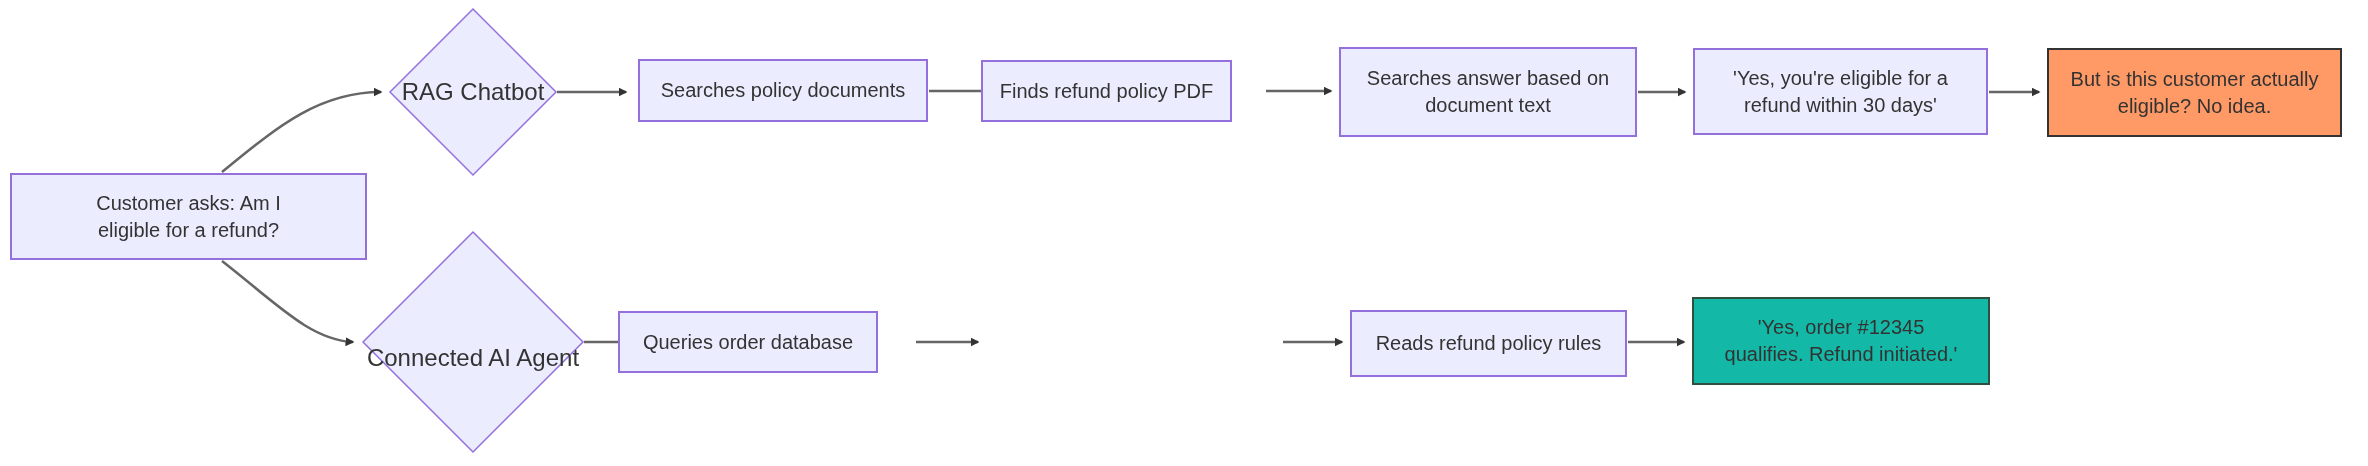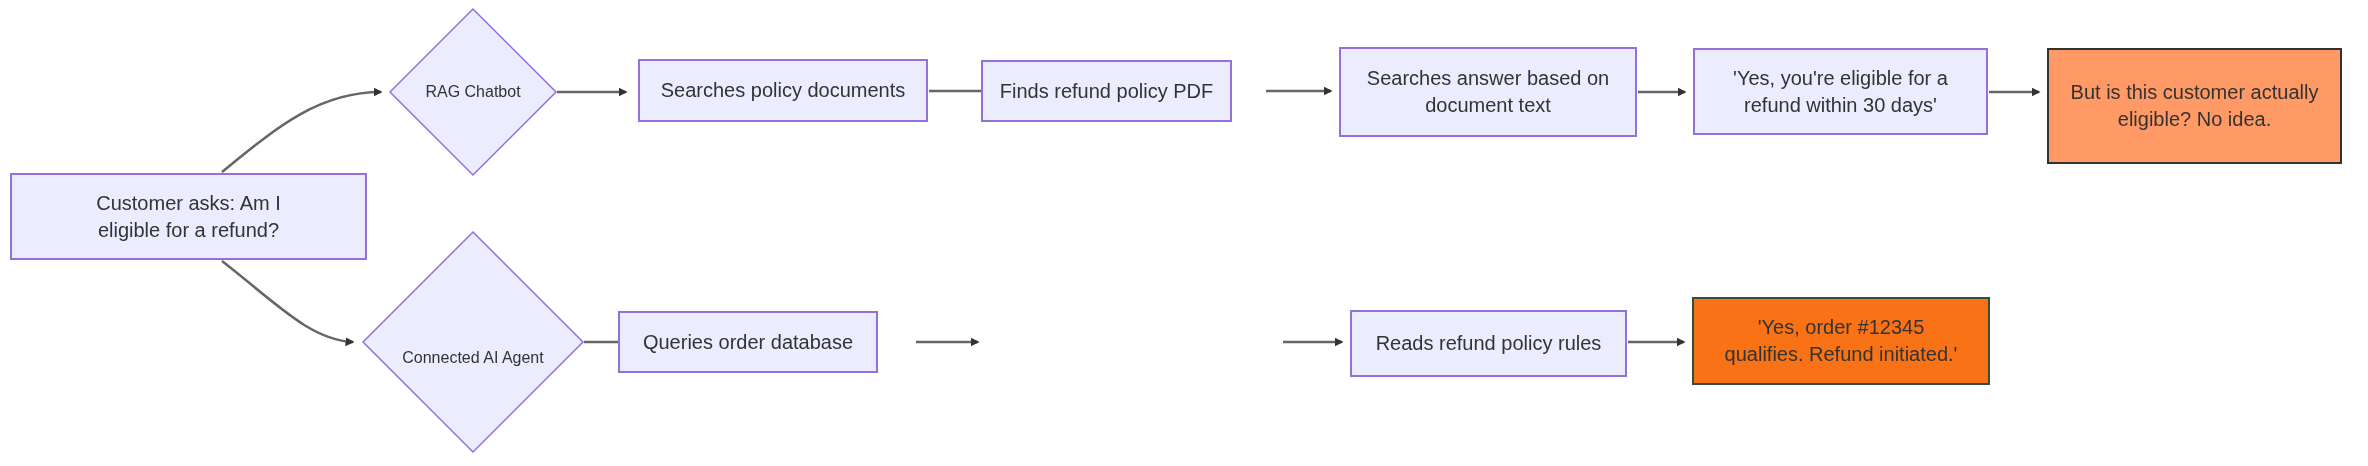--- a/index.html
+++ b/index.html
@@ -23,28 +23,28 @@
   }
   .rect-node{
     background:#ECECFF;
     border:2px solid #9370DB;
   }
   .warning-node{
     background:#ff9966;
     border:2px solid #333333;
   }
   .success-node{
-    background:#f97316;
+    background:#14b8a6;
     border:2px solid #2f4f3f;
   }
   .diamond-label{
     position:absolute;
     display:flex;align-items:center;justify-content:center;
     text-align:center;white-space:nowrap;
-    font-size:16px;
+    font-size:24px;
   }
   .wrap{display:inline-block;}
 </style>
 </head>
 <body>
 
 <div id="canvas">
 
   <svg id="edge-layer" viewBox="0 0 2368 466">
     <defs>
@@ -82,21 +82,21 @@
   </div>
 
   <div class="node rect-node" style="left:1339px;top:47px;width:298px;height:90px">
     <span class="wrap" style="max-width:250px">Searches answer based on document text</span>
   </div>
 
   <div class="node rect-node" style="left:1693px;top:48px;width:295px;height:87px">
     <span class="wrap" style="max-width:250px">'Yes, you're eligible for a refund within 30 days'</span>
   </div>
 
-  <div class="node warning-node" style="left:2047px;top:48px;width:295px;height:116px">
+  <div class="node warning-node" style="left:2047px;top:48px;width:295px;height:89px">
     <span class="wrap" style="max-width:250px">But is this customer actually eligible? No idea.</span>
   </div>
 
   <div class="node rect-node" style="left:618px;top:311px;width:260px;height:62px">
     <span class="wrap">Queries order database</span>
   </div>
 
 
   <div class="node rect-node" style="left:1350px;top:310px;width:277px;height:67px">
     <span class="wrap">Reads refund policy rules</span>

